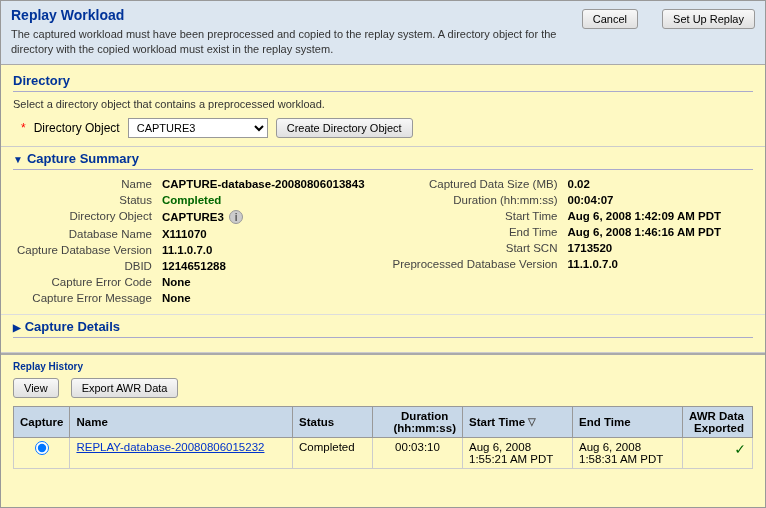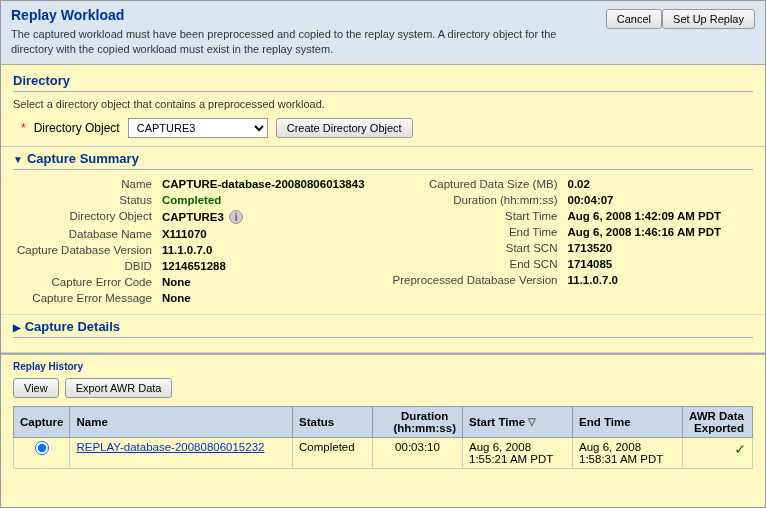--- a/index.html
+++ b/index.html
@@ -31,21 +31,21 @@
       margin-bottom: 4px;
     }
     .page-header-left p {
       font-size: 11px;
       color: #333;
       max-width: 560px;
       line-height: 1.4;
     }
     .header-buttons {
       display: flex;
-      gap: 0;
+      gap: 24px;
       margin-top: 2px;
     }
     .btn {
       font-size: 11px;
       padding: 3px 10px;
       border: 1px solid #999;
       border-radius: 3px;
       background: linear-gradient(to bottom, #f8f8f8, #e0e0e0);
       cursor: pointer;
       white-space: nowrap;
@@ -173,21 +173,21 @@
       border-top: 2px solid #aaa;
     }
     .history-title {
       font-size: 10px;
       font-weight: bold;
       color: #003399;
       margin-bottom: 6px;
     }
     .history-buttons {
       display: flex;
-      gap: 6px;
+      gap: 12px;
       margin-bottom: 8px;
     }
     
     .history-table {
       width: 100%;
       border-collapse: collapse;
       font-size: 11.5px;
     }
     .history-table th {
       background: #c8d8e8;
@@ -333,24 +333,20 @@
             <td class="label-cell">Start Time</td>
             <td class="value-cell">Aug 6, 2008 1:42:09 AM PDT</td>
           </tr>
           <tr>
             <td class="label-cell">End Time</td>
             <td class="value-cell">Aug 6, 2008 1:46:16 AM PDT</td>
           </tr>
           <tr>
             <td class="label-cell">Start SCN</td>
             <td class="value-cell">1713520</td>
-          </tr>
-          <tr>
-            <td class="label-cell">End SCN</td>
-            <td class="value-cell">1714085</td>
           </tr>
           <tr>
             <td class="label-cell">Preprocessed Database Version</td>
             <td class="value-cell">11.1.0.7.0</td>
           </tr>
         </tbody>
           </table>
       </div>
     </div>
   </div>

